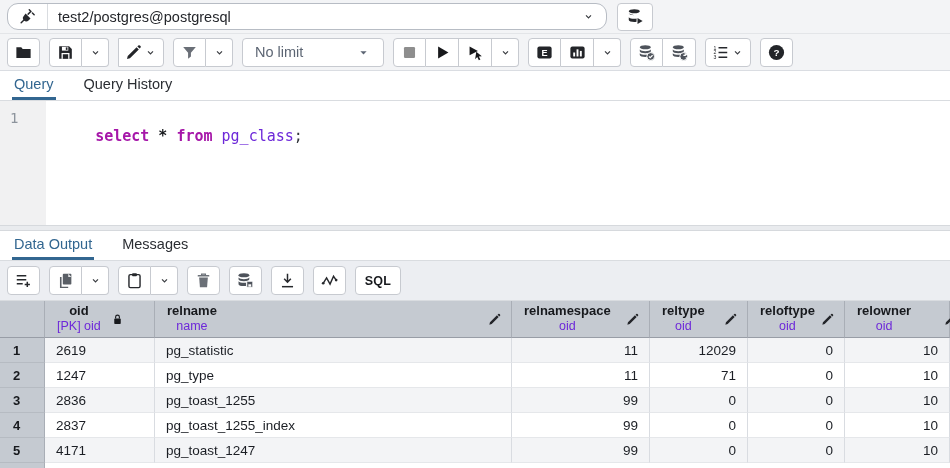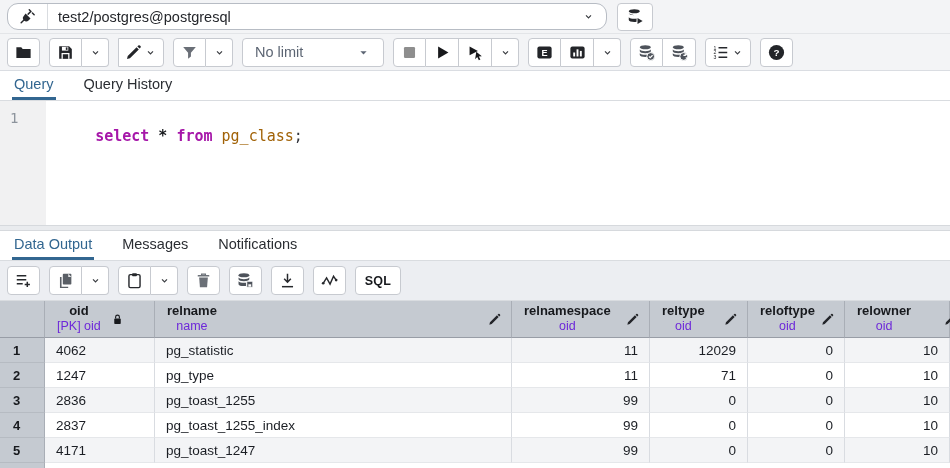--- a/index.html
+++ b/index.html
@@ -34,21 +34,21 @@
   .tab.active { color:#326690; border-bottom-color:#326690; }
 
   #editor { height:124px; display:flex; background:#fff; }
   .gutter { width:46px; background:#f1f1f2; padding-top:9px;
     font-family:"DejaVu Sans Mono", monospace; font-size:14px; color:#8d949d; }
   .gutter .ln { padding-left:10px; }
   .code { padding:8px 0 0 13px; font-family:"DejaVu Sans Mono", monospace; font-size:15px;
     color:#1e2126; white-space:pre; flex:1; cursor:text; }
   .tok-keyword { color:#a617a9; font-weight:bold; }
   .tok-operator { color:#16181c; font-weight:bold; }
-  .tok-identifier { color:#a16207; }
+  .tok-identifier { color:#6d28d9; }
   .tok-punctuation { color:#33363c; }
 
   #splitter { height:6px; background:#e9ebee; border-top:1px solid #d6d9dd; border-bottom:1px solid #d6d9dd; cursor:row-resize; }
 
   #results-toolbar { height:40px; background:#eceef2; border-bottom:1px solid #d9dce0; gap:9px; }
   .sqlbtn { font-weight:bold; font-size:12.5px; letter-spacing:.3px; color:#17191d; min-width:46px; }
 
   #grid { font-size:13.5px; color:#1b1e24; }
   .grid-header { display:flex; height:37px; background:#c5cad1; }
   .hcell { display:flex; align-items:center; border-right:1px solid #a9aeb6; border-bottom:1px solid #989da6;
@@ -346,23 +346,20 @@
 
 <div id="splitter"></div>
 
 <div class="tabbar">
   <div class="tab active">
     <span>Data Output</span>
   </div>
   <div class="tab">
     <span>Messages</span>
   </div>
-  <div class="tab">
-    <span>Notifications</span>
-  </div>
 </div>
 
 <div class="bar" id="results-toolbar">
   <button class="tbtn">
     <svg class="icon">
         <use href="#i-addrow"></use>
       </svg>
   </button>
   <div class="group">
     <button class="tbtn">
@@ -465,21 +462,21 @@
           <div class="hsub">oid</div>
         </div>
         <svg class="hicon far">
           <use href="#i-pencil"></use>
         </svg>
       </div>
     </div>
   <div id="grid-body">
       <div class="grid-row alt">
         <div class="rnum">1</div>
-        <div class="cell" style="width: 110px;">4062</div>
+        <div class="cell" style="width: 110px;">2619</div>
         <div class="cell" style="width: 357px;">pg_statistic</div>
         <div class="cell right" style="width: 138px;">11</div>
         <div class="cell right" style="width: 98px;">12029</div>
         <div class="cell right" style="width: 97px;">0</div>
         <div class="cell right" style="width: 105px;">10</div>
       </div>
       <div class="grid-row">
         <div class="rnum">2</div>
         <div class="cell" style="width: 110px;">1247</div>
         <div class="cell" style="width: 357px;">pg_type</div>

